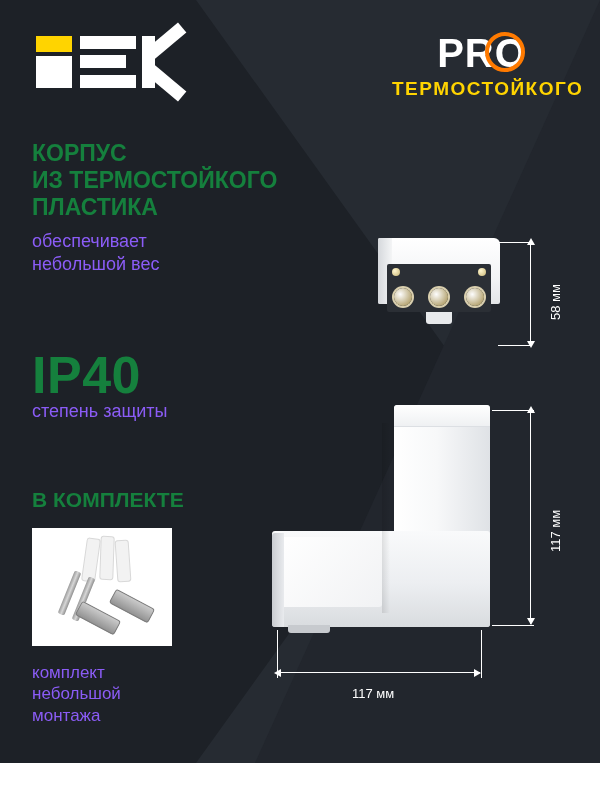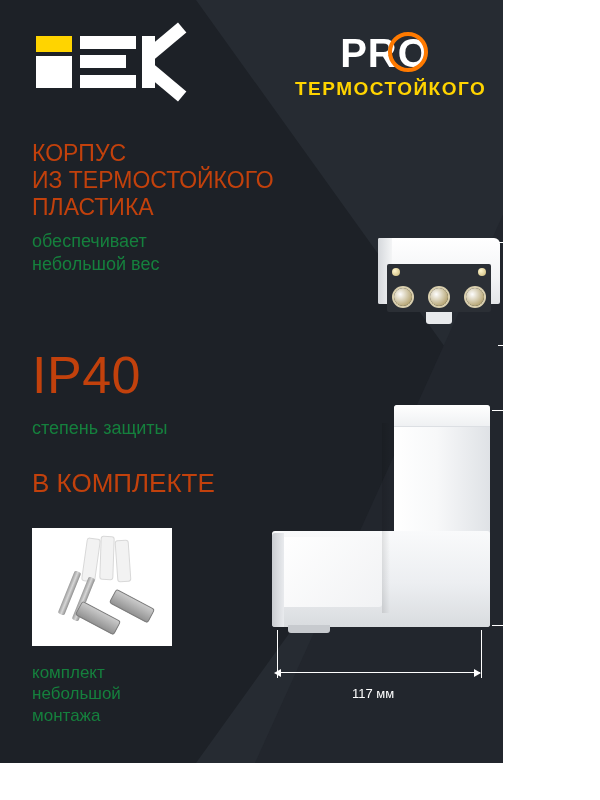--- a/index.html
+++ b/index.html
@@ -8,21 +8,21 @@
   }
   body {
     width: 600px;
     height: 800px;
     background: #ffffff;
     font-family: "Liberation Sans", sans-serif;
     overflow: hidden;
   }
   .page {
     position: relative;
-    width: 503px;
+    width: 600px;
     height: 800px;
     background: #ffffff;
     overflow: hidden;
   }
 
   
   .bg-dark {
     position: absolute;
     left: 0; top: 0;
     width: 600px; height: 763px;
@@ -138,37 +138,37 @@
     font-size: 19px;
     font-weight: bold;
     color: #ffd400;
     letter-spacing: 1.5px;
     margin-top: 2px;
   }
 
   
   .feat-title {
     position: absolute;
-    color: #c2410c;
-    font-weight: normal;
+    color: #15803d;
+    font-weight: bold;
     line-height: 1.18;
   }
   .feat-sub {
     position: absolute;
-    color: #15803d;
+    color: #8b5cf6;
     line-height: 1.25;
   }
 
   #f1-title { left: 32px; top: 140px; font-size: 23px; width: 330px; }
   #f1-sub   { left: 32px; top: 230px; font-size: 18px; width: 280px; }
 
   #f2-title { left: 32px; top: 345px; font-size: 52px; letter-spacing: 0.5px; }
-  #f2-sub   { left: 32px; top: 400px; font-size: 18px; margin-top: 17px; }
-
-  #f3-title { left: 32px; top: 468px; font-size: 26px; }
+  #f2-sub   { left: 32px; top: 400px; font-size: 18px; }
+
+  #f3-title { left: 32px; top: 488px; font-size: 21px; }
 
   
   .kit-box {
     position: absolute;
     left: 32px; top: 528px;
     width: 140px; height: 118px;
     background: #ffffff;
     overflow: hidden;
   }
   .kit-box .dowel {

